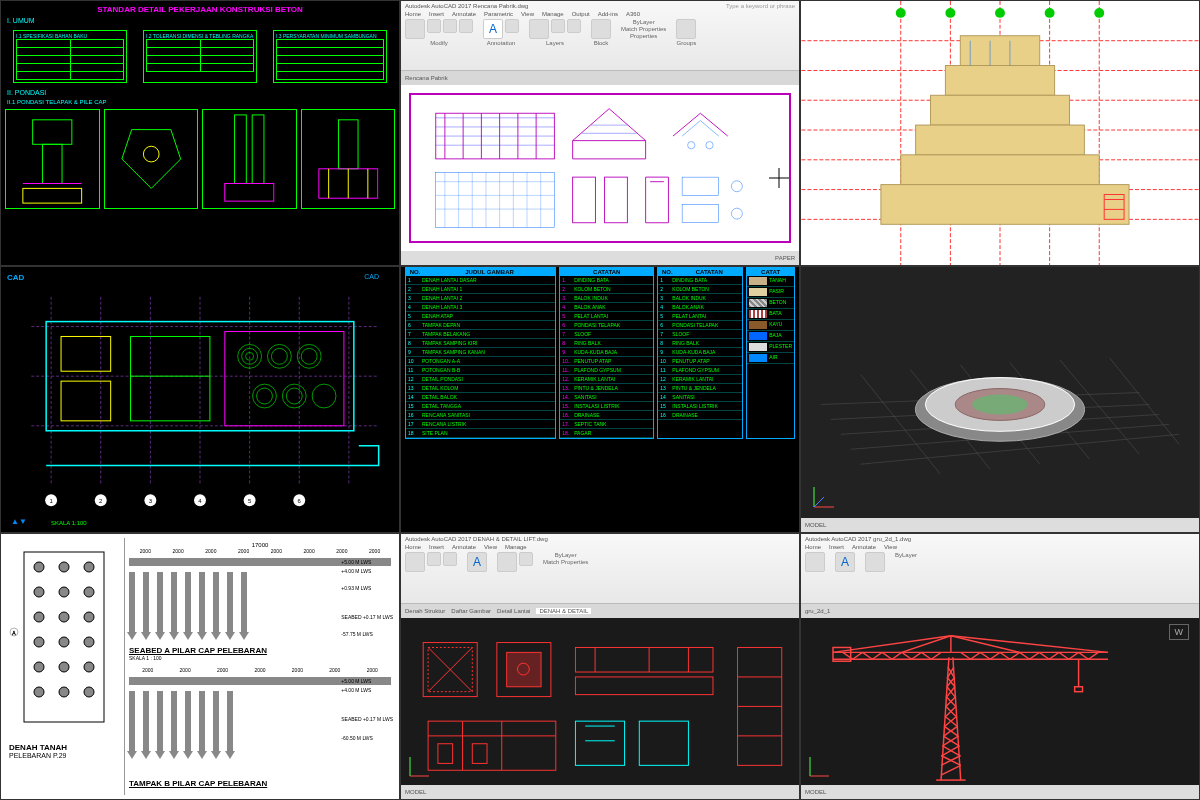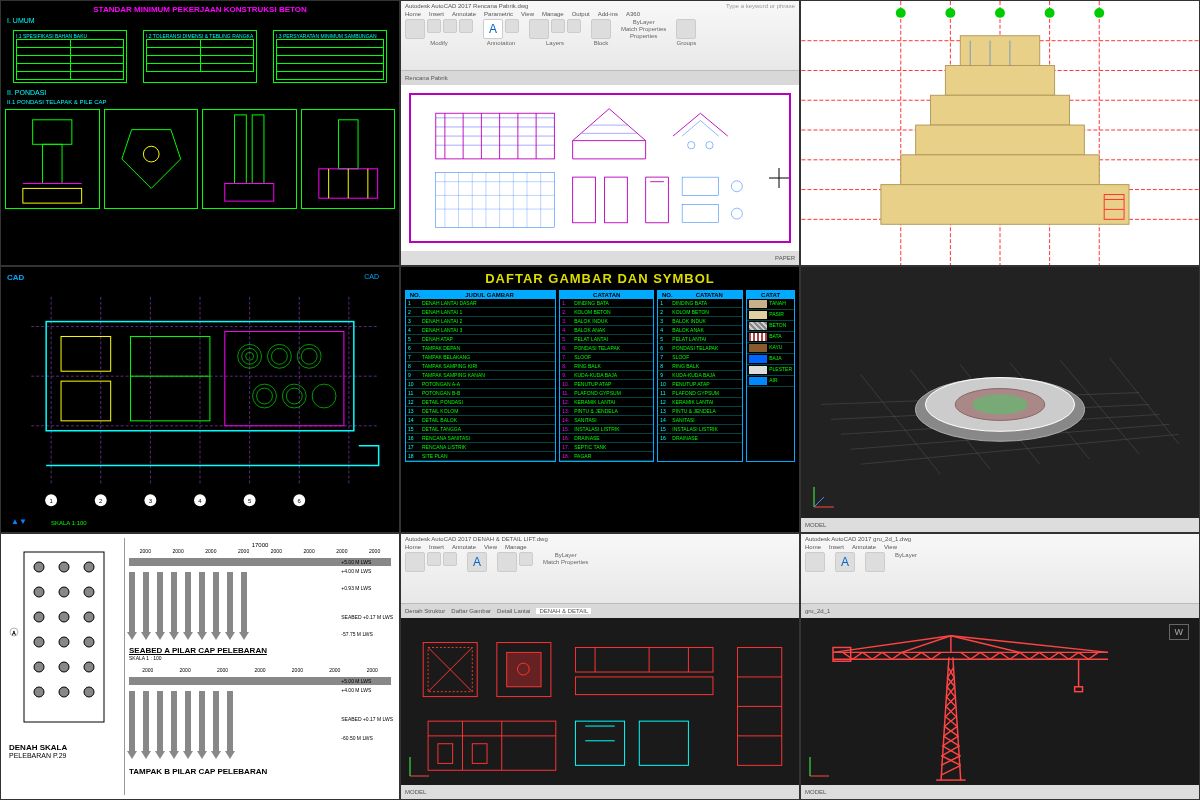--- a/index.html
+++ b/index.html
@@ -55,21 +55,21 @@
 .t8-draw{stroke:#f33;fill:none;stroke-width:1}
 
 .t9-crane{stroke:#f44;fill:none;stroke-width:1.5}
 </style>
 </head>
 <body>
 
 <div class="grid">
 
 <div class="tile cad-dark">
-  <div class="t1-title">STANDAR MINIMUM PEKERJAAN KONSTRUKSI BETON</div>
+  <div class="t1-title">STANDAR DETAIL PEKERJAAN KONSTRUKSI BETON</div>
   <div class="t1-sec">I. UMUM</div>
   <div style="display:flex;gap:4px;padding:0 6px">
     <div class="t1-box" style="flex:1">
       <div style="color:#0ff;font-size:5px">I.1  SPESIFIKASI BAHAN BAKU</div>
       <table class="t1-table">
             <tbody>
               <tr>
                 <td></td>
                 <td></td>
               </tr>
@@ -403,21 +403,20 @@
           <text x="200" y="238">4</text>
           <text x="250" y="238">5</text>
           <text x="300" y="238">6</text>
         </g>
   </svg>
   <div style="position:absolute;bottom:6px;left:10px;color:#08f;font-size:8px;font-weight:bold">▲▼</div>
   <div style="position:absolute;bottom:6px;left:50px;color:#0f0;font-size:6px">SKALA  1:100</div>
 </div>
 
 <div class="tile cad-dark">
-  <div class="t5-title">DAFTAR GAMBAR DAN SYMBOL</div>
   <div class="t5-cols">
     <div class="t5-col" style="flex:1.6">
       <div style="display:flex">
             <div class="t5-hdr" style="width:18px">NO.</div>
             <div class="t5-hdr" style="flex:1">JUDUL GAMBAR</div>
           </div>
       <div id="t5a">
             <div class="t5-row">
               <span style="width:14px;color:#0ff">1</span>
               <span>DENAH LANTAI DASAR</span>
@@ -773,21 +772,21 @@
               <circle cx="80" cy="125" r="5"></circle>
           <circle cx="30" cy="150" r="5"></circle>
               <circle cx="55" cy="150" r="5"></circle>
               <circle cx="80" cy="150" r="5"></circle>
         </g>
         <g fill="none" stroke="#000" stroke-width="0.3">
               <circle cx="5" cy="90" r="4"></circle>
               <text x="5" y="93" font-size="5" text-anchor="middle" fill="#000">A</text>
             </g>
       </svg>
-      <div class="t7-title">DENAH SKALA</div>
+      <div class="t7-title">DENAH TANAH</div>
       <div>PELEBARAN P.29</div>
     </div>
     <div style="flex:1;padding:4px">
       <div style="text-align:center;font-size:6px">17000</div>
       <div style="display:flex;justify-content:space-around;font-size:5px">
         <span>2000</span>
             <span>2000</span>
             <span>2000</span>
             <span>2000</span>
             <span>2000</span>
@@ -839,21 +838,21 @@
               <div class="t7-pile"></div>
               <div class="t7-pile"></div>
         </div>
         <div style="position:absolute;right:-2px;top:0;font-size:5px;line-height:9px">
           <div>+5.00 M LWS</div>
               <div>+4.00 M LWS</div>
               <div style="margin-top:20px">SEABED +0.17 M LWS</div>
               <div style="margin-top:10px">-60.50 M LWS</div>
         </div>
       </div>
-      <div class="t7-title" style="margin-top:16px">TAMPAK B PILAR CAP PELEBARAN</div>
+      <div class="t7-title" style="text-decoration:underline;margin-top:28px">TAMPAK B PILAR CAP PELEBARAN</div>
     </div>
   </div>
 </div>
 
 <div class="tile acad-ui">
   <div class="ribbon">
     <div class="ribbon-top">
           <span>Autodesk AutoCAD 2017   DENAH &amp; DETAIL LIFT.dwg</span>
         </div>
     <div class="ribbon-top">

